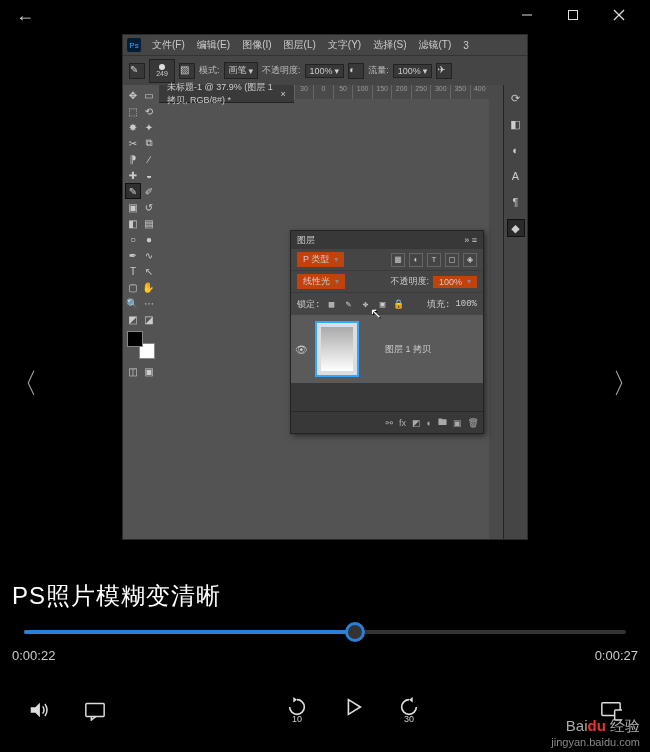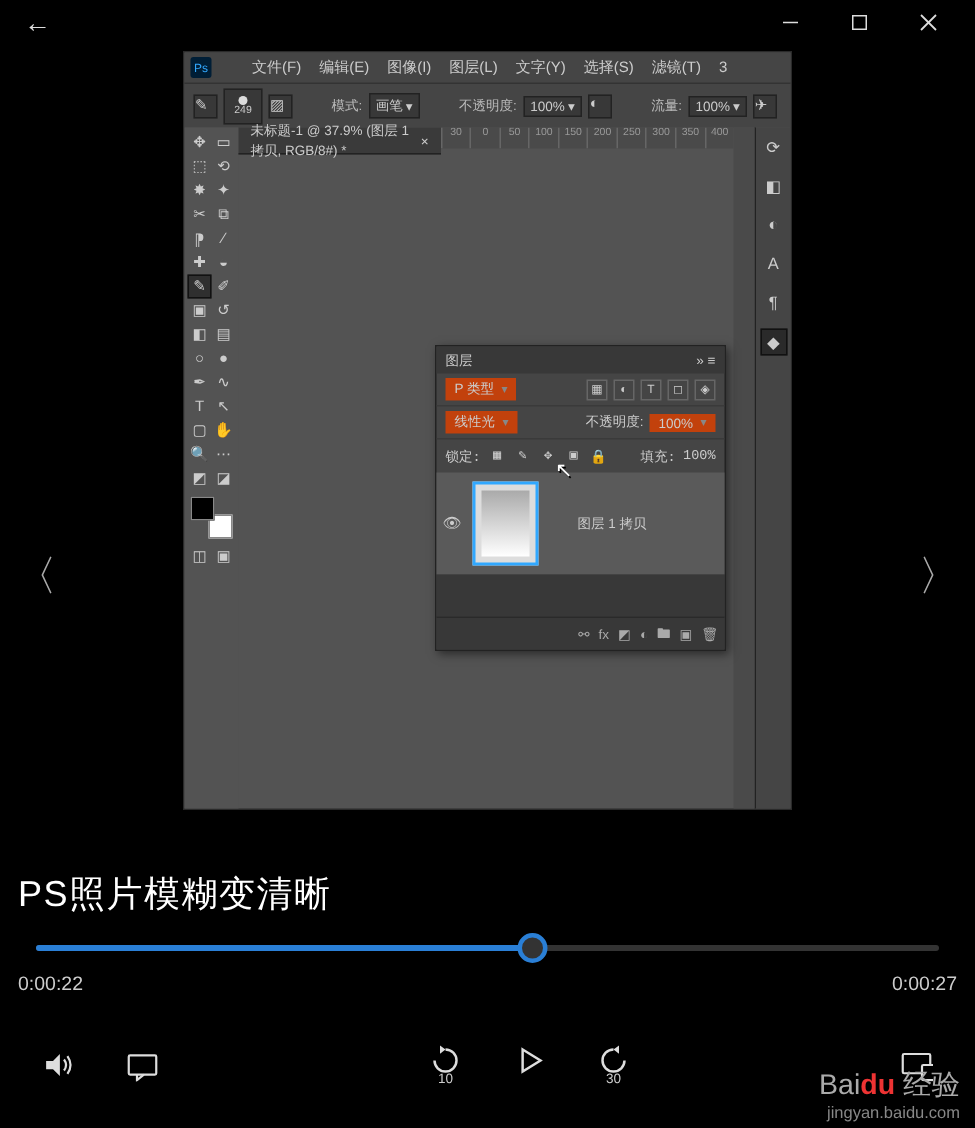--- a/index.html
+++ b/index.html
@@ -49,34 +49,34 @@
   }
 
   .ps-menubar {
     height: 20px;
     background: #454545;
     display: flex;
     align-items: center;
     padding: 0 4px;
     gap: 2px;
   }
-  .ps-logo { width: 14px; height: 14px; background: #001e36; border-radius: 2px; display: flex; align-items: center; justify-content: center; color: #31a8ff; font-size: 8px; font-weight: normal; margin-right: 20px; }
+  .ps-logo { width: 14px; height: 14px; background: #001e36; border-radius: 2px; display: flex; align-items: center; justify-content: center; color: #31a8ff; font-size: 8px; font-weight: normal; margin-right: 4px; }
   .ps-menubar .mitem { padding: 0 5px; font-size: 10px; color: #ccc; }
 
   .ps-options {
     height: 30px;
     background: #454545;
     border-top: 1px solid #333;
     display: flex;
     align-items: center;
     padding: 0 6px;
     gap: 4px;
   }
   .opt-chip { background: #383838; border: 1px solid #222; padding: 1px 4px; font-size: 9px; display: flex; align-items: center; gap: 2px; }
-  .opt-label { font-size: 9px; color: #bbb; margin-left: 22px; }
+  .opt-label { font-size: 9px; color: #bbb; }
   .brush-well { width: 26px; height: 24px; background:#383838; border:1px solid #222; display:flex; flex-direction:column; align-items:center; justify-content:center; font-size:7px;}
   .brush-dot { width:6px; height:6px; border-radius:50%; background:#ddd; }
   .sq { width:16px; height:16px; background:#383838; border:1px solid #222;}
   .ps-body {
     flex: 1;
     display: flex;
     min-height: 0;
   }
 
   .ps-tools {
@@ -178,21 +178,21 @@
   .time-row { position:absolute; left:12px; right:12px; top:648px; display:flex; justify-content:space-between; font-size:13px; color:#ccc;}
 
   
   .controls { position:absolute; left:0; right:0; bottom:18px; height:48px; display:flex; align-items:center; justify-content:space-between; padding:0 28px;}
   .controls .grp { display:flex; gap:34px;}
   .ctrl-btn { color:#ddd; cursor:pointer; display:flex; flex-direction:column; align-items:center; font-size:10px;}
   .ctrl-btn svg { width:22px; height:22px; }
   .skip-lbl { font-size:9px; color:#ccc; margin-top:-4px;}
 
   .watermark { position:absolute; right:10px; bottom:4px; font-size:11px; color:#888; display:flex; flex-direction:column; align-items:flex-end;}
-  .watermark .wm1{ font-size:19px; color:#aaa;}
+  .watermark .wm1{ font-size:15px; color:#aaa;}
   .watermark .wm1 b{color:#e33;}
 </style>
 </head>
 <body>
 
 <div class="titlebar">
   <div class="back">←</div>
   <div class="spacer"></div>
   <div class="winbtn">
     <svg viewBox="0 0 12 12">

